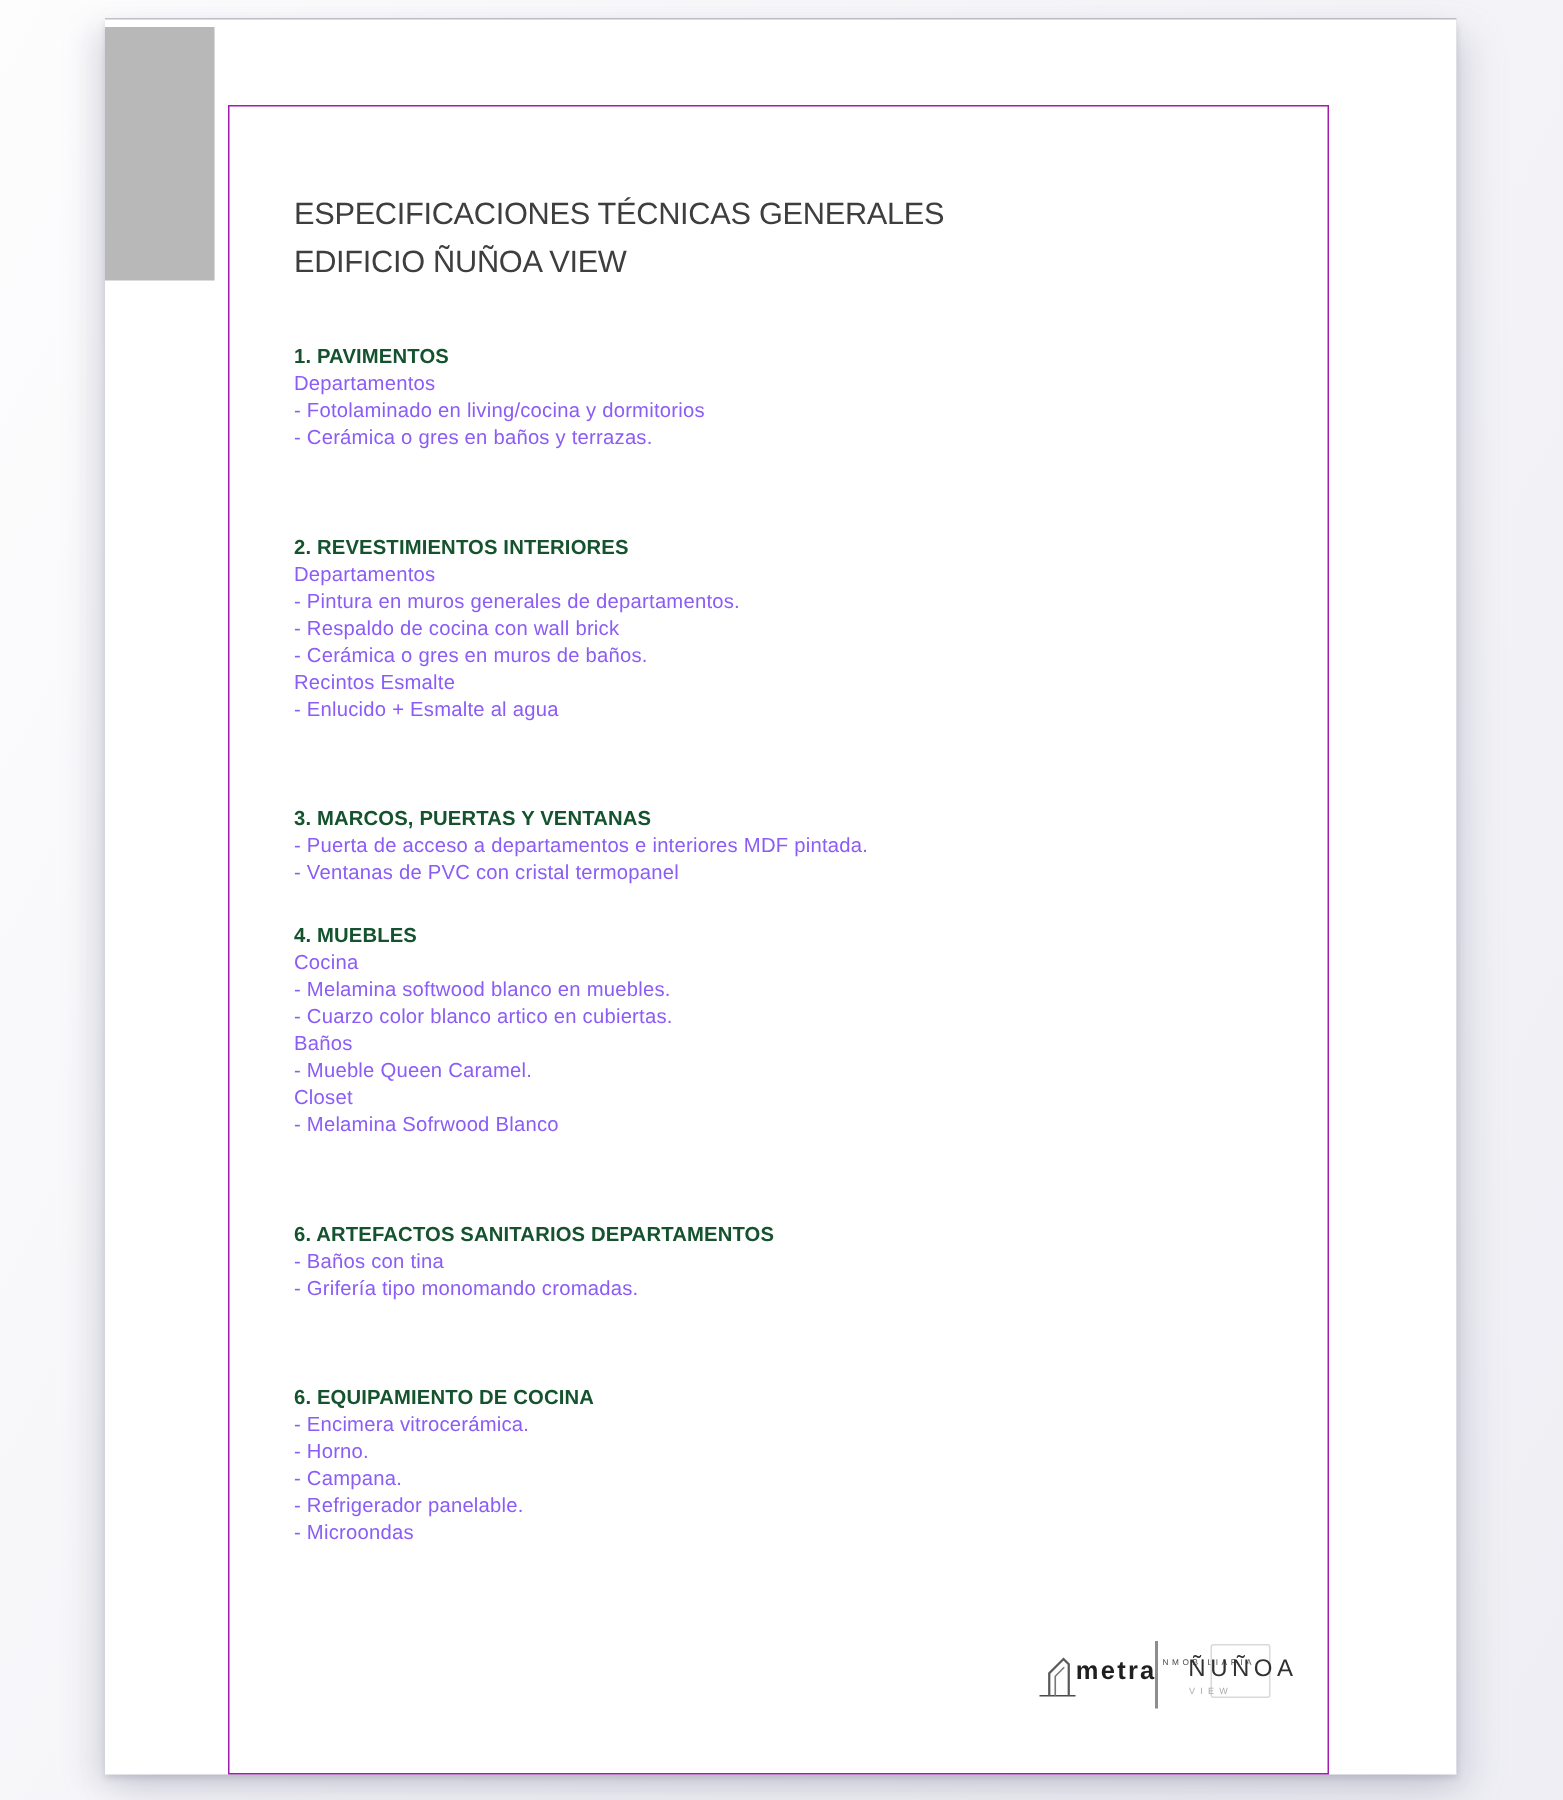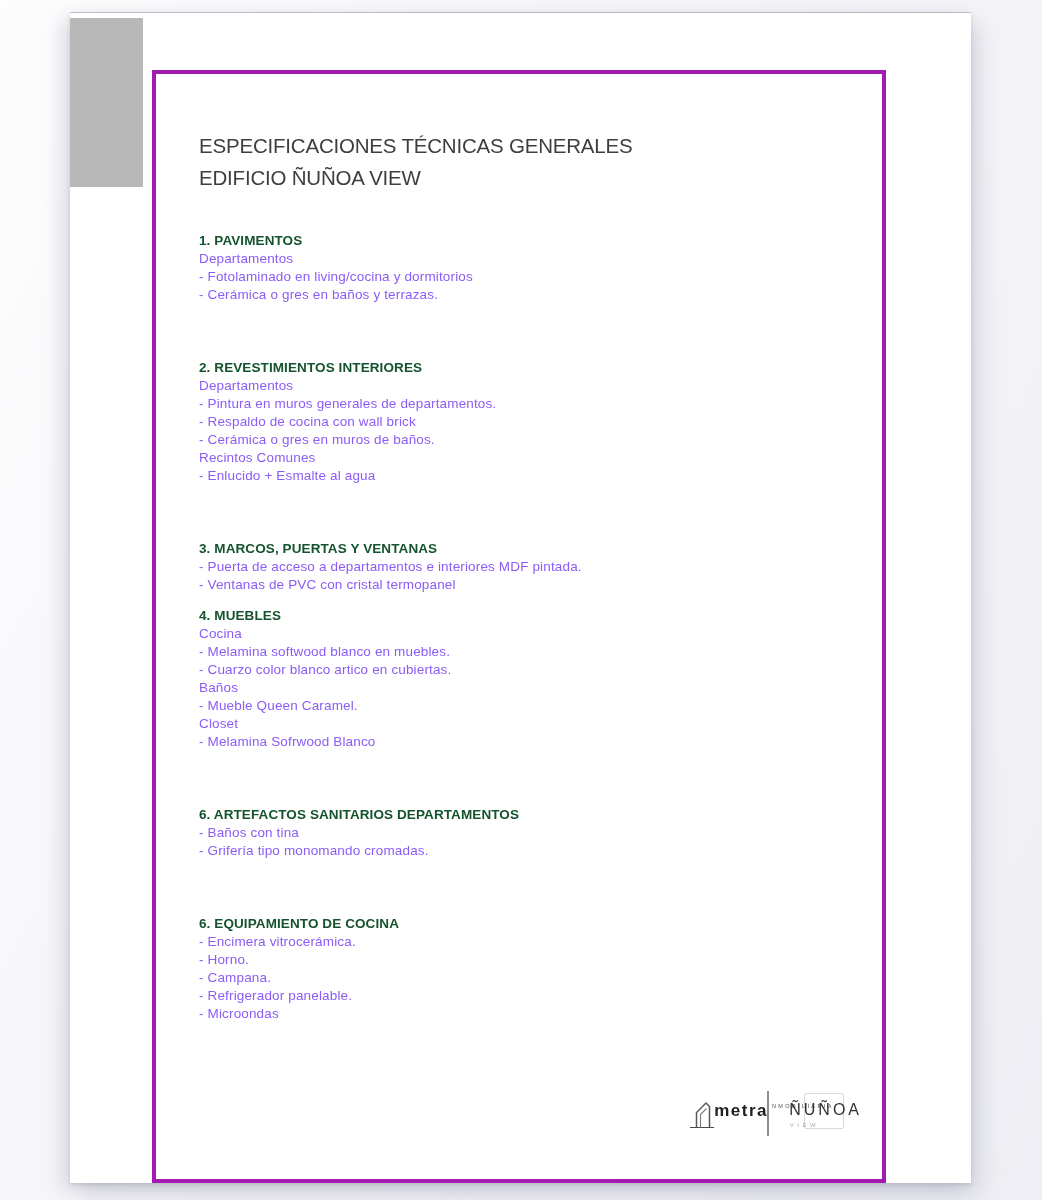--- a/index.html
+++ b/index.html
@@ -31,37 +31,37 @@
     position: absolute;
     left: 0; top: 5px;
     width: 73px; height: 169px;
     background: #b8b8b8;
   }
 
   
   .content-box {
     position: absolute;
     left: 82px; top: 57px; right: 85px; bottom: 0;
-    border: 4px solid #a21caf;
+    border: 1px solid #a21caf;
     padding: 56px 40px 0 43px;
     color: #3c3c3c;
   }
 
   .doc-title {
     font-size: 20.5px;
     line-height: 32px;
     letter-spacing: -0.2px;
     color: #3e3e3e;
     font-weight: 400;
     margin: 0 0 38px 0;
   }
 
   .sections section { margin-top: 55px; }
   .sections section:first-of-type { margin-top: 0; }
-  .sections section:nth-of-type(4) { margin-top: 13px; }
+  .sections section:nth-of-type(4) { margin-top: 24px; }
 
   .sec-heading {
     margin: 0;
     font-size: 13.5px;
     line-height: 18px;
     font-weight: 700;
     color: #14532d;
     letter-spacing: 0.1px;
   }
   .sec-line {
@@ -167,21 +167,21 @@
           <div class="sec-line">- Fotolaminado en living/cocina y dormitorios</div>
           <div class="sec-line">- Cerámica o gres en baños y terrazas.</div>
         </section>
 
       <section>
         <h2 class="sec-heading">2. REVESTIMIENTOS INTERIORES</h2>
       <div class="sec-line">Departamentos</div>
           <div class="sec-line">- Pintura en muros generales de departamentos.</div>
           <div class="sec-line">- Respaldo de cocina con wall brick</div>
           <div class="sec-line">- Cerámica o gres en muros de baños.</div>
-          <div class="sec-line">Recintos Comunes</div>
+          <div class="sec-line">Recintos Esmalte</div>
           <div class="sec-line">- Enlucido + Esmalte al agua</div>
         </section>
 
       <section>
         <h2 class="sec-heading">3. MARCOS, PUERTAS Y VENTANAS</h2>
       <div class="sec-line">- Puerta de acceso a departamentos e interiores MDF pintada.</div>
           <div class="sec-line">- Ventanas de PVC con cristal termopanel</div>
         </section>
 
       <section>

